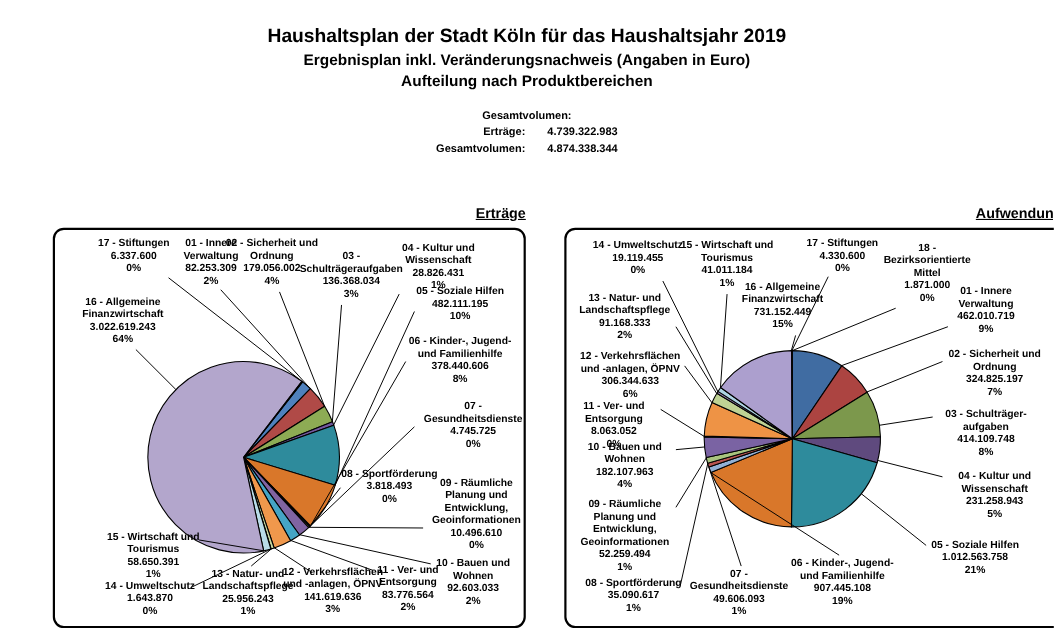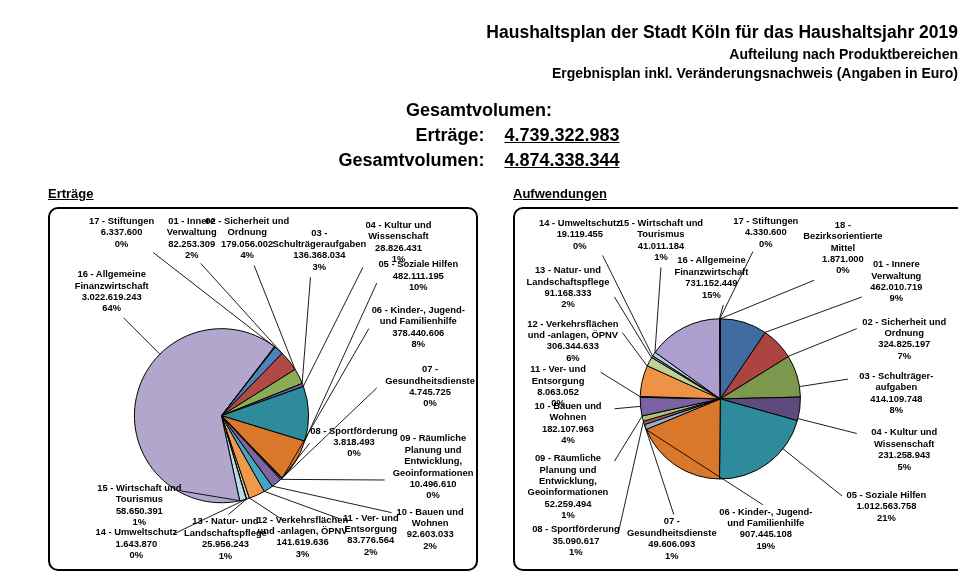--- a/index.html
+++ b/index.html
@@ -1,46 +1,46 @@
 <!DOCTYPE html>
 <html><head>
 <meta charset="utf-8">
 <style>
   * { box-sizing: border-box; margin: 0; padding: 0; }
   html, body { width: 958px; height: 583px; background: #ffffff; overflow: hidden; }
   body { font-family: "Liberation Sans", sans-serif; color: #000; position: relative; font-weight: bold; }
 
-  .header { position: absolute; top: 22px; left: 0; width: 958px; text-align: right; }
+  .header { position: absolute; top: 22px; left: 0; width: 958px; text-align: center; }
   .main-title { font-size: 17.5px; font-weight: bold; }
   .sub-title { font-size: 14px; font-weight: bold; margin-top: 3px; }
 
-  .totals { position: absolute; top: 100px; left: 0; width: 958px; text-align: center; font-size: 18px; }
+  .totals { position: absolute; top: 100px; left: 0; width: 958px; text-align: center; font-size: 10px; }
   .totals-heading { margin-bottom: 4px; }
   .totals-grid { display: inline-grid; grid-template-columns: auto auto; column-gap: 20px; row-gap: 4px; }
   .totals-grid .t-label { text-align: right; }
-  .totals-grid .t-value { text-align: center; text-decoration: underline; }
+  .totals-grid .t-value { text-align: center; }
 
   .panel { position: absolute; top: 186px; }
   .panel-ertraege { left: 48px; width: 430px; }
   .panel-aufwendungen { left: 513px; width: 468px; }
-  .panel-title { text-align: left; font-size: 13px; font-weight: bold; text-decoration: underline; height: 21px; }
+  .panel-title { text-align: right; font-size: 13px; font-weight: bold; text-decoration: underline; height: 21px; }
   .chart-box { position: relative; border: 2px solid #000; border-radius: 10px; height: 364px; background: #fff; }
   .chart-box svg { position: absolute; left: 0; top: 0; width: 100%; height: 100%; }
 
   svg text { font-family: "Liberation Sans", sans-serif; font-weight: bold; font-size: 9.5px; fill: #000; }
   svg path.slice { stroke: #000; stroke-width: 1; stroke-linejoin: round; }
   svg line.leader { stroke: #000; stroke-width: 0.9; }
 </style>
 </head>
 <body>
 
 <div class="header">
   <div class="main-title">Haushaltsplan der Stadt Köln für das Haushaltsjahr 2019</div>
+  <div class="sub-title">Ergebnisplan inkl. Veränderungsnachweis (Angaben in Euro)</div>
   <div class="sub-title">Aufteilung nach Produktbereichen</div>
-  <div class="sub-title">Ergebnisplan inkl. Veränderungsnachweis (Angaben in Euro)</div>
 </div>
 
 <div class="totals">
   <div class="totals-heading">Gesamtvolumen:</div>
   <div class="totals-grid">
     <div class="t-label">Erträge:</div>
     <div class="t-value">4.739.322.983</div>
     <div class="t-label">Gesamtvolumen:</div>
     <div class="t-value">4.874.338.344</div>
   </div>

